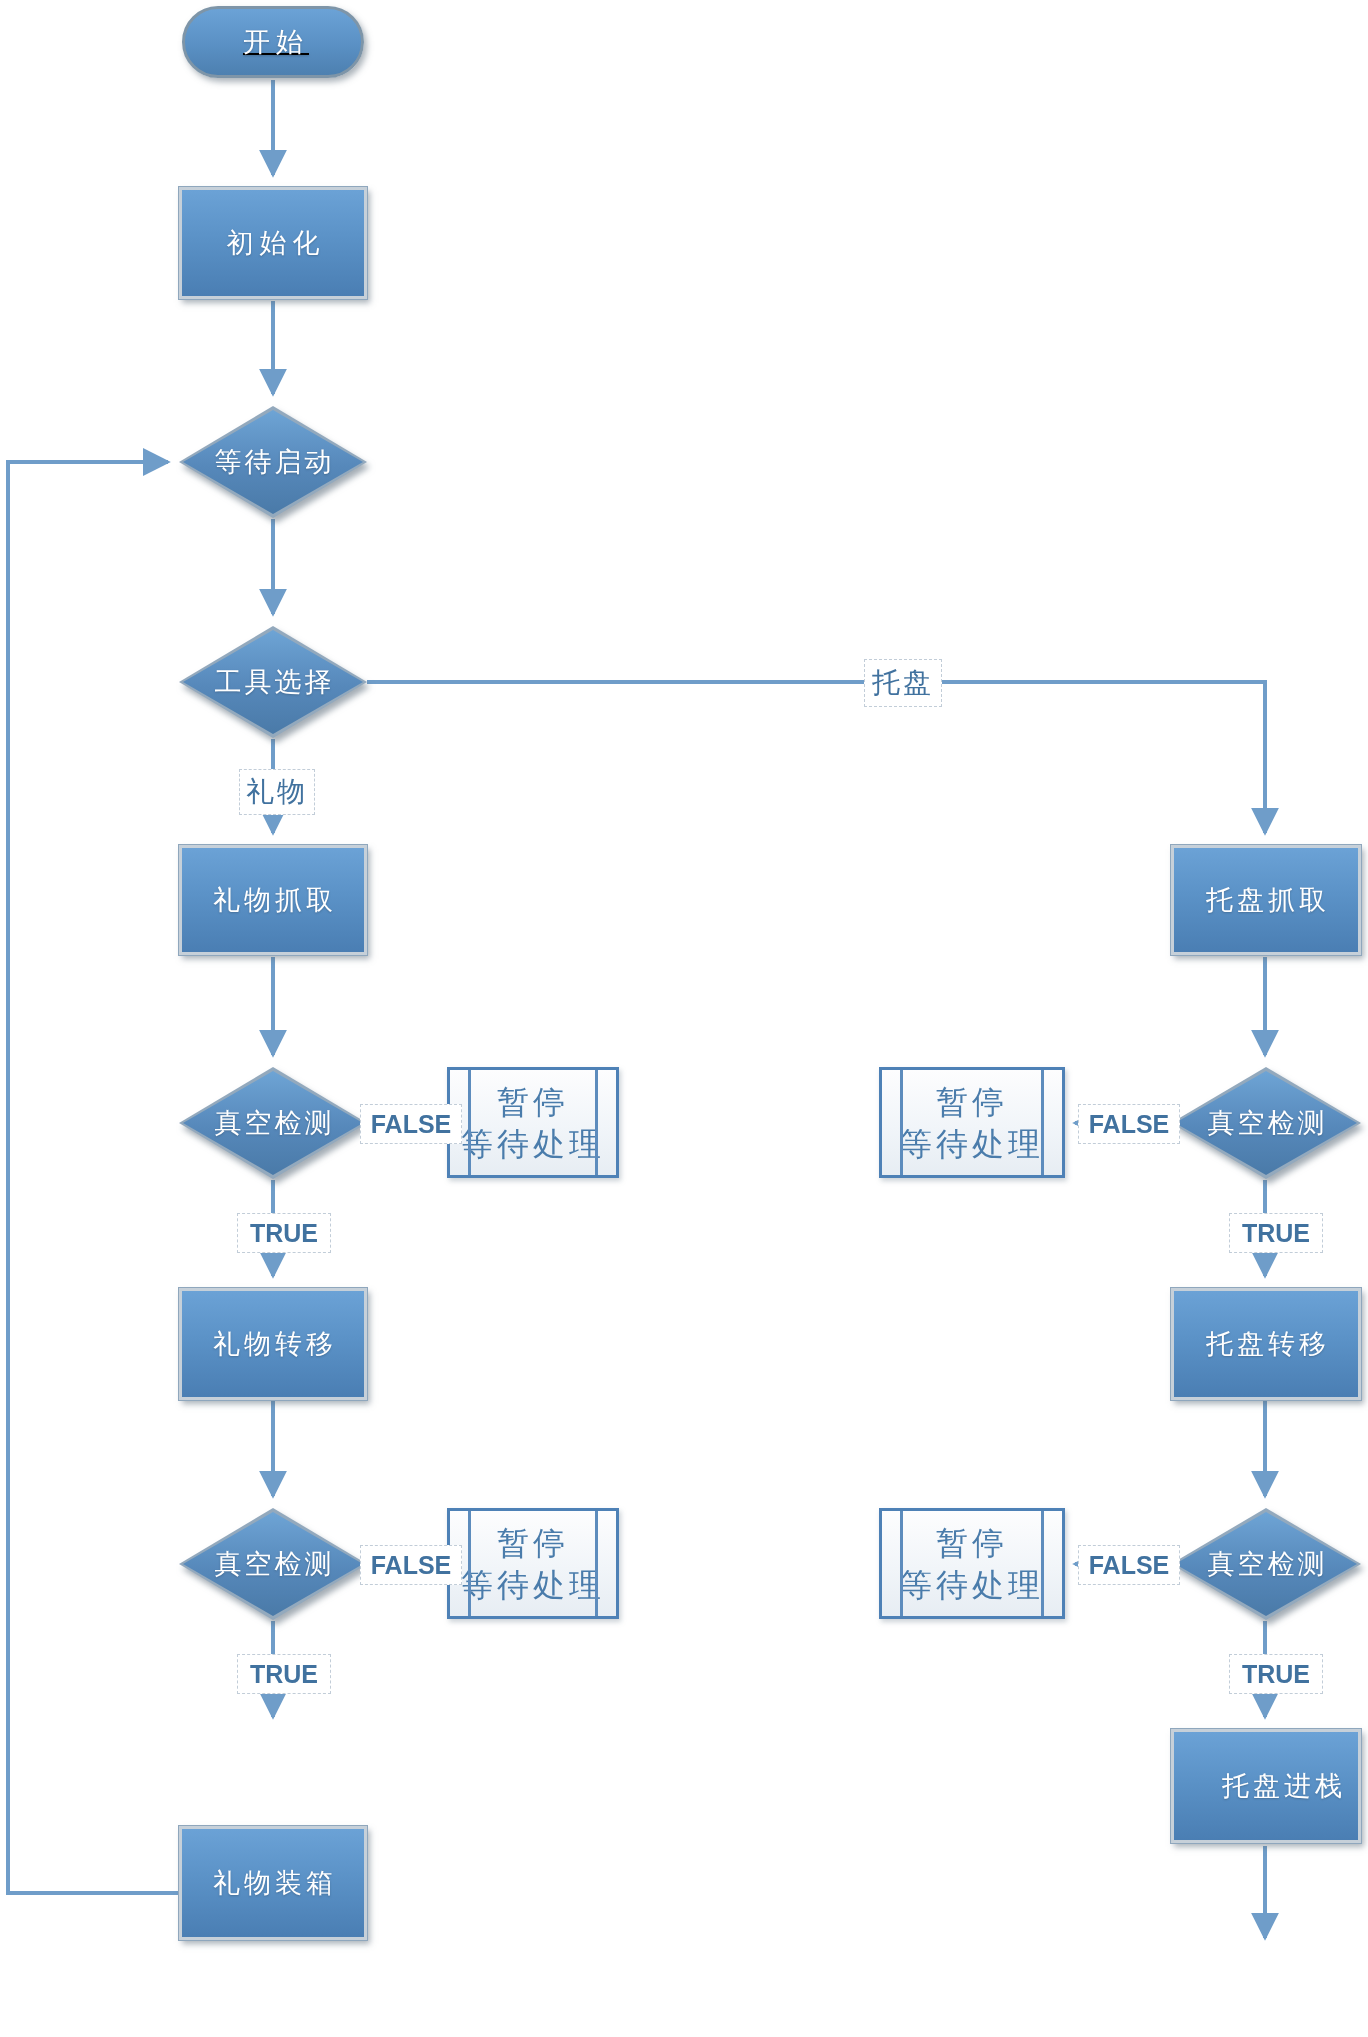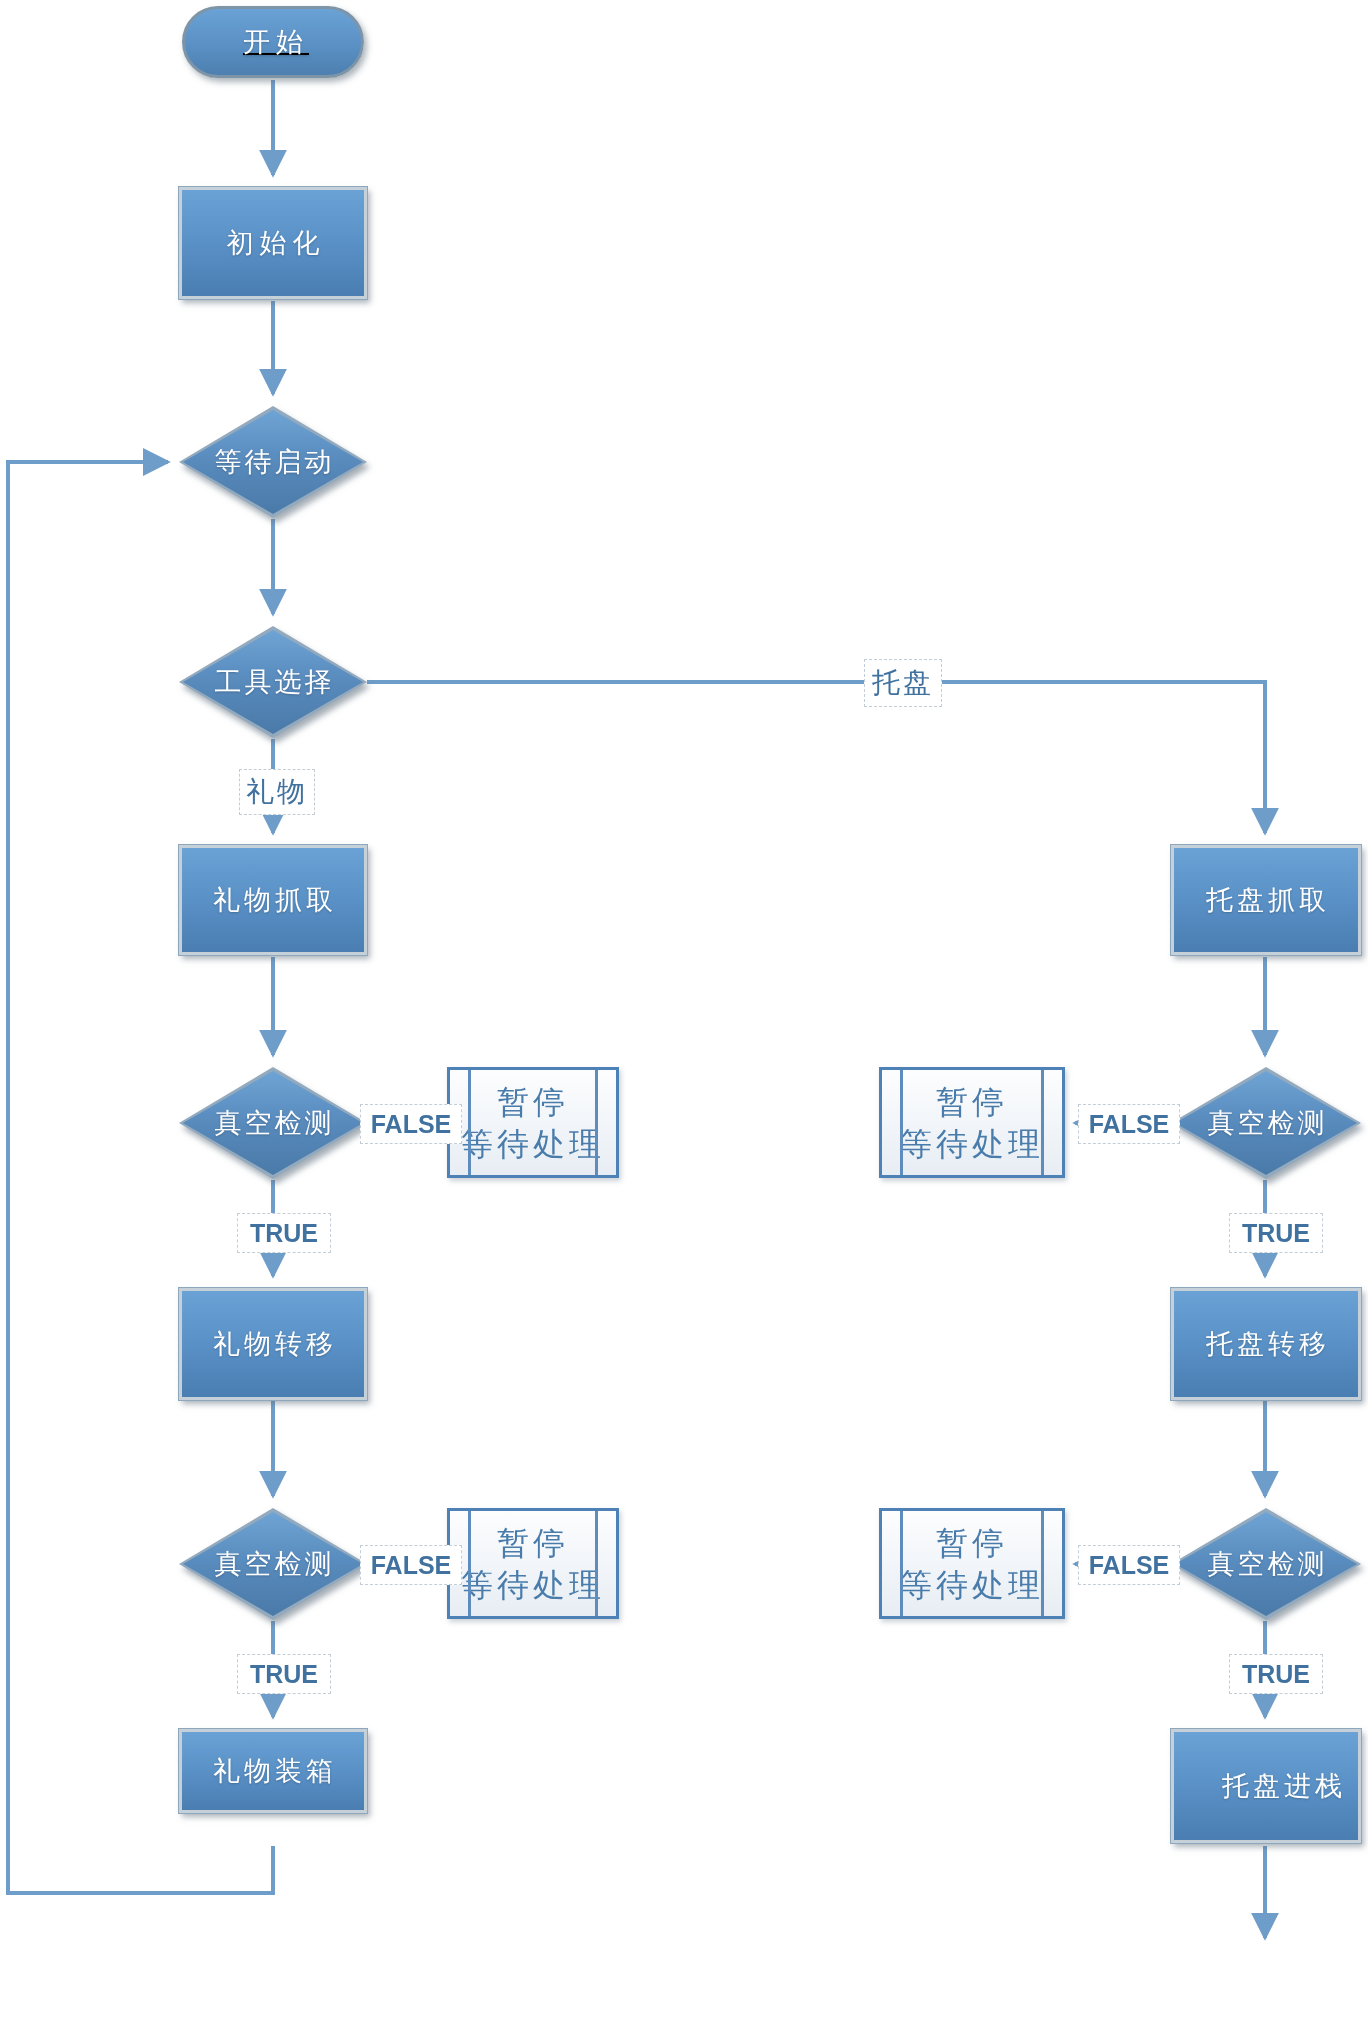--- a/index.html
+++ b/index.html
@@ -132,21 +132,21 @@
     <div class="d-text">
         <span class="node-label" style="letter-spacing:3px;text-indent:3px;">真空检测</span>
       </div>
   </div>
 
   <div class="node pause" style="left:447px;top:1508px;width:172px;height:111px;">
     <span class="pause-line">暂停</span>
     <span class="pause-line">等待处理</span>
   </div>
 
-  <div class="node proc" style="left:179px;top:1729px;width:188px;height:84px;">
+  <div class="node proc" style="left:179px;top:1826px;width:188px;height:114px;">
     <span class="node-label" style="letter-spacing:4px;text-indent:4px;">礼物装箱</span>
   </div>
 
   <div class="node proc" style="left:1171px;top:845px;width:190px;height:110px;">
     <span class="node-label" style="letter-spacing:4px;text-indent:4px;">托盘抓取</span>
   </div>
 
   <div class="diamond" style="left:1171px;top:1067px;width:190px;height:112px;">
     <div class="d-outer"></div>
     <div class="d-inner"></div>

